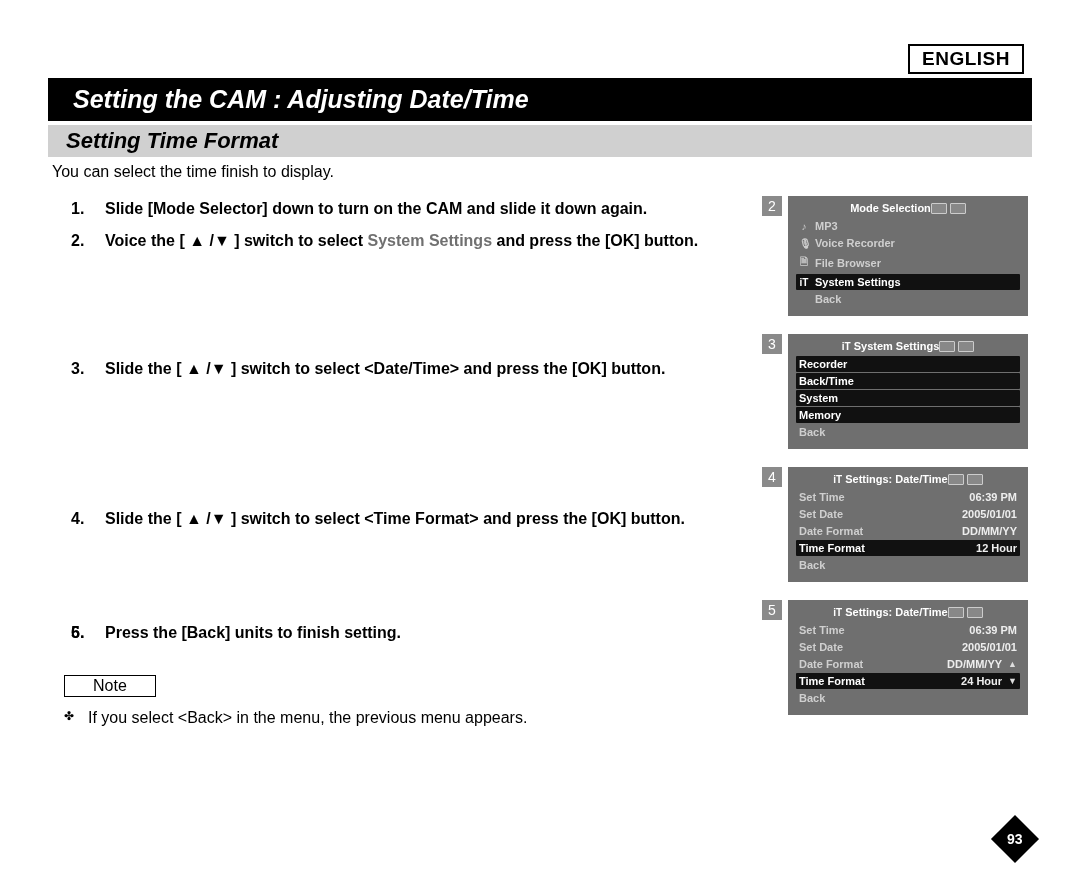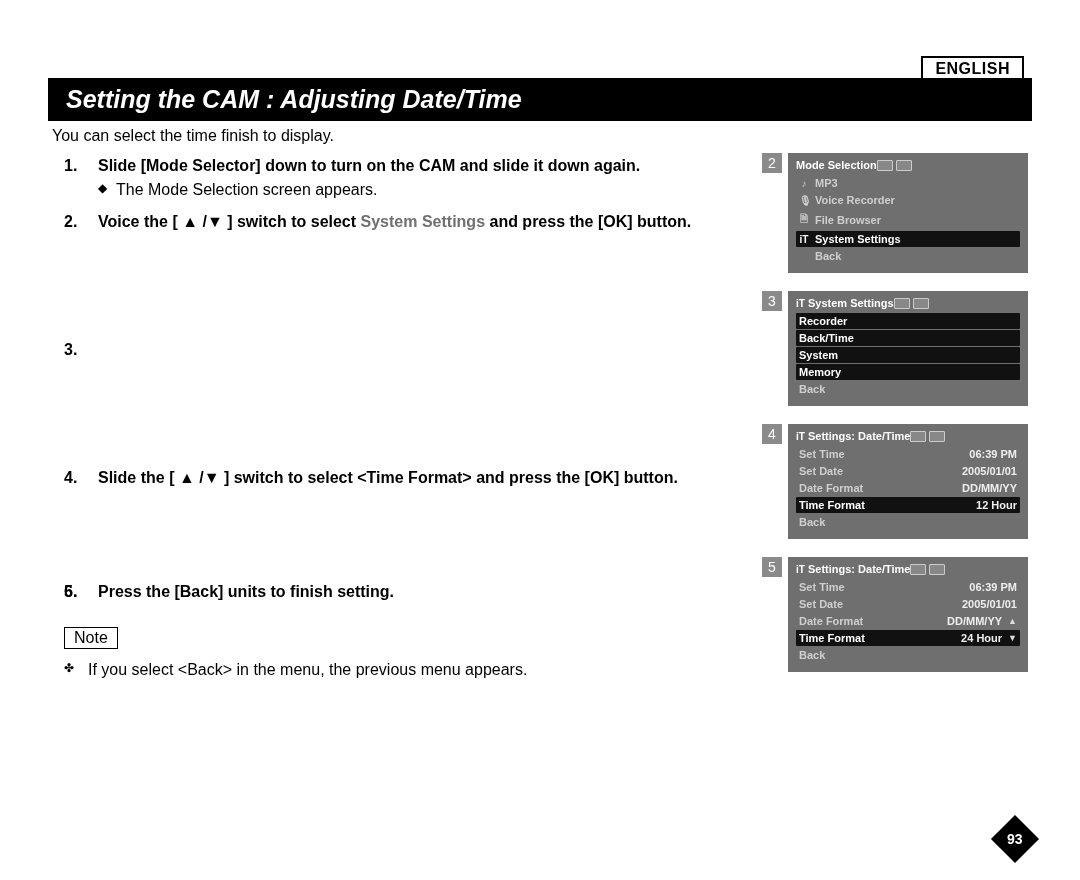--- a/index.html
+++ b/index.html
@@ -1,40 +1,40 @@
 <!DOCTYPE html>
 <html><head>
 <meta charset="utf-8">
 <style>
 html,body{margin:0;padding:0;background:#fff;font-family:Arial,Helvetica,sans-serif;color:#000}
 .page{width:1080px;height:880px;position:relative;box-sizing:border-box;padding:40px 48px 32px 48px;background:#fff}
-.lang-tag{position:absolute;top:56px;right:56px;border:2px solid #000;padding:2px 12px;font-weight:bold;font-size:16px;letter-spacing:0.5px}
-.main-title-bar{background:#000;color:#fff;margin-top:38px;padding:7px 18px}
+.lang-tag{position:absolute;top:44px;right:56px;border:2px solid #000;padding:2px 12px;font-weight:bold;font-size:19px;letter-spacing:0.5px}
+.main-title-bar{background:#000;color:#fff;margin-top:38px;padding:7px 25px}
 .main-title{font-size:25px;font-weight:bold;font-style:oblique 6deg}
 .section-title-bar{background:#d0d0d0;padding:3px 18px;margin-top:4px}
 .section-title{font-size:22px;font-weight:bold;font-style:oblique 6deg}
 .intro{font-size:16px;margin:6px 0 8px 4px}
 .content{position:relative}
 .steps{width:720px}
-ol.steps{list-style:none;margin:10px;padding:0;counter-reset:step}
+ol.steps{list-style:none;margin:17px;padding:0;counter-reset:step}
 ol.steps>li{counter-increment:step;position:relative;padding-left:40px;margin-bottom:10px;font-size:16px;line-height:1.38}
 ol.steps>li::before{content:counter(step)".";position:absolute;left:6px;top:0;font-weight:bold}
 .step-head{font-weight:bold}
 .step-head .grayed{color:#707070}
 .sub{margin:2px 0 0 0;padding:0;list-style:none}
 .sub li{position:relative;padding-left:18px;margin:1px 0;font-size:16px;line-height:1.38}
 .sub li::before{content:"◆";position:absolute;left:0;top:1px;font-size:12px}
-.note-box{border:1px solid #000;display:inline-block;padding:1px 9px;margin:14px 0 6px 16px;font-size:16px}
+.note-box{border:1px solid #000;display:inline-block;padding:1px 28px;margin:14px 0 6px 16px;font-size:16px}
 .note-item{position:relative;padding-left:24px;margin:4px 0 0 16px;font-size:16px;line-height:1.4}
 .note-item::before{content:"✤";position:absolute;left:0;top:1px;font-size:12px}
 .screens{position:absolute;right:4px;top:-2px;width:240px}
 .screen-block{position:relative;margin-bottom:18px}
 .screen-num{position:absolute;left:-26px;top:0;width:20px;height:20px;background:#8a8a8a;color:#fff;font-size:14px;line-height:20px;text-align:center}
 .screen{background:#6f6f6f;color:#fff;padding:6px 8px 8px 8px;font-size:11px;font-weight:bold}
-.screen .hdr{display:flex;justify-content:flex-start;align-items:center;margin-bottom:4px}
+.screen .hdr{display:flex;justify-content:center;align-items:center;margin-bottom:4px}
 .screen .hdr .sicons{display:flex;gap:3px}
 .screen .hdr .sicons span{display:inline-block;border:1px solid #ccc;background:#888;width:14px;height:9px;border-radius:1px}
 .screen .row{display:flex;align-items:center;gap:6px;padding:2px 3px;margin:1px 0;border-radius:1px}
 .screen .row.sel{background:#111}
 .screen .row .ico{width:10px;display:inline-block;text-align:center;font-size:10px}
 .screen .row .lbl{flex:1}
 .screen .row .val{color:#eee}
 .screen .row.dim{color:#cfcfcf}
 .screen .tri{font-size:9px;color:#ddd;margin-left:auto}
 .pagenum{position:absolute;bottom:24px;right:48px;width:34px;height:34px;background:#000;transform:rotate(45deg);display:flex;align-items:center;justify-content:center}
@@ -46,41 +46,42 @@
 </head>
 <body>
 
 <div class="page">
 
   <div class="lang-tag">ENGLISH</div>
 
   <div class="main-title-bar">
     <span class="main-title">Setting the CAM : Adjusting Date/Time</span>
   </div>
+  <div class="section-title-bar">
+    <span class="section-title">Setting Time Format</span>
+  </div>
   <div class="intro">You can select the time finish to display.</div>
 
   <div class="content">
 
     <ol class="steps">
 
       <li>
         <span class="step-head">Slide [Mode Selector] down to turn on the CAM and slide it down again.</span>
-        <ul class="sub">
-          <li>The Mode Selection screen appears.</li>
-        </ul>
       </li>
 
       <li>
         <span class="step-head">
           <span>Voice the [ ▲ /▼ ] switch to select </span><span class="grayed">System Settings</span><span> and press the [OK] button.</span>
         </span>
         <div class="step-gap1"></div>
       </li>
 
       <li>
+        <span class="step-head">Slide the [ ▲ /▼ ] switch to select &lt;Date/Time&gt; and press the [OK] button.</span>
         <div class="step-gap2"></div>
       </li>
 
       <li>
         <span class="step-head">Slide the [ ▲ /▼ ] switch to select &lt;Time Format&gt; and press the [OK] button.</span>
         <div class="step-gap3"></div>
       </li>
 
       <li>
       </li>

